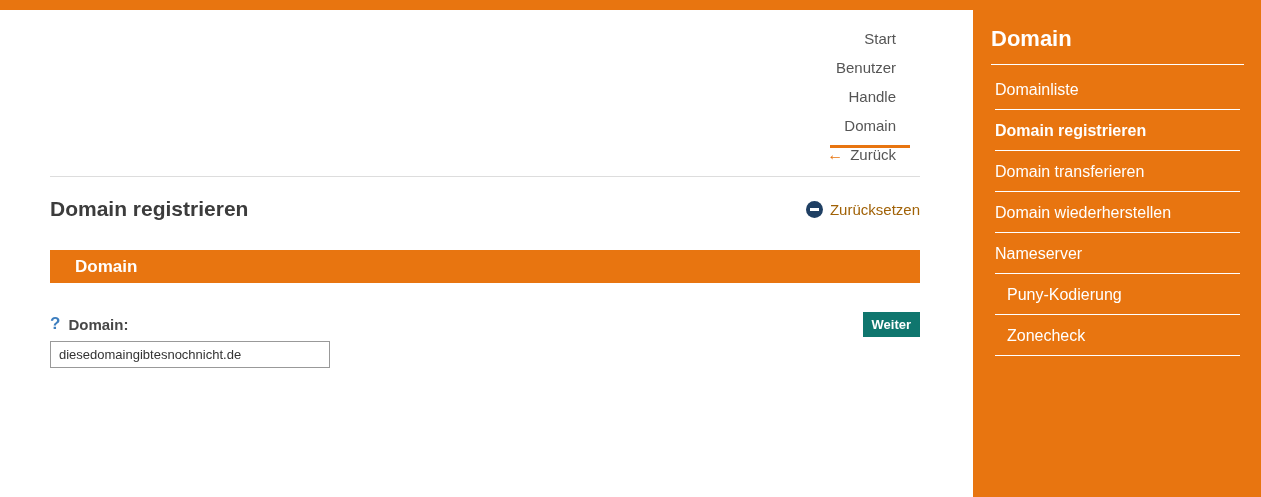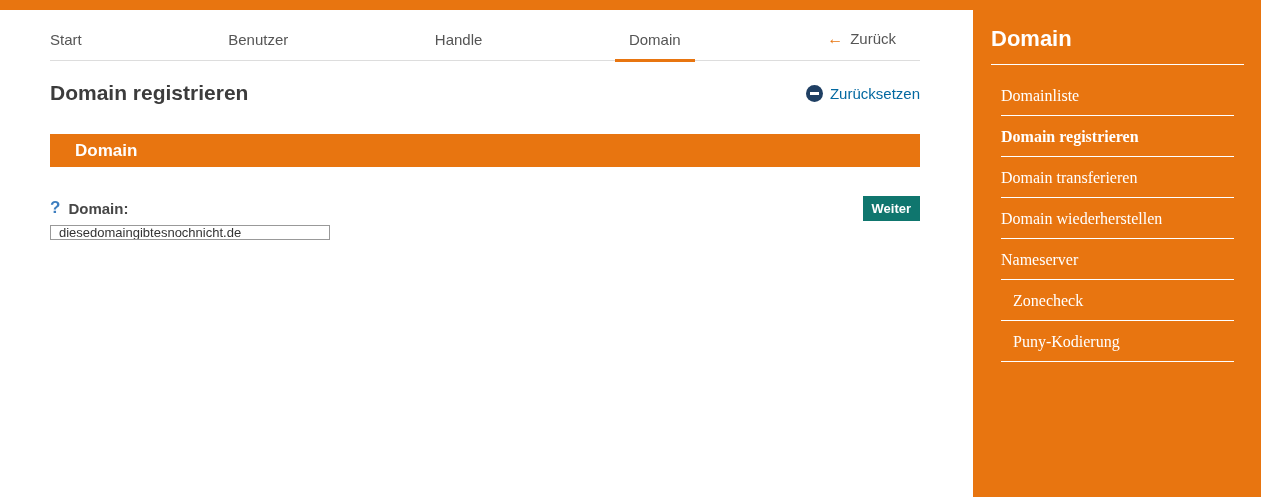--- a/index.html
+++ b/index.html
@@ -19,20 +19,21 @@
   .content { padding: 0 53px 0 50px; }
 
   
   .tabs {
     display: flex;
     justify-content: space-between;
     align-items: flex-end;
     margin-top: 20px;
     border-bottom: 1px solid #dddddd;
     padding-right: 24px;
+    flex-direction: column;
   }
   .tab {
     font-size: 15px;
     color: #555555;
     padding-bottom: 12px;
     cursor: pointer;
     white-space: nowrap;
   }
   .tab.active { position: relative; }
   .tab.active::after {
@@ -49,21 +50,21 @@
   .page-head {
     display: flex;
     justify-content: space-between;
     align-items: center;
     margin-top: 19px;
     height: 26px;
   }
   .page-title { font-size: 21px; font-weight: bold; color: #3C3C3C; margin: 0; }
   .reset-link {
     display: flex; align-items: center; gap: 7px;
-    color: #0369a1; font-size: 15px; cursor: pointer; text-decoration: none;
+    color: #a16207; font-size: 15px; cursor: pointer; text-decoration: none;
   }
   .minus-circle {
     width: 17px; height: 17px; border-radius: 50%;
     background: #1F3F63;
     display: flex; align-items: center; justify-content: center;
     flex: 0 0 17px;
   }
   .minus-bar { width: 9px; height: 3px; background: #ffffff; }
 
   
@@ -96,21 +97,21 @@
     font-family: inherit;
     font-size: 13px;
     font-weight: bold;
     padding: 5px 9px;
     cursor: pointer;
   }
   .domain-input {
     display: block;
     margin-top: 5px;
     width: 280px;
-    height: 15px;
+    height: 27px;
     border: 1px solid #999999;
     padding: 0 8px;
     font-family: inherit;
     font-size: 13px;
     color: #333333;
     background: #ffffff;
     outline: none;
   }
 
   
@@ -120,21 +121,21 @@
     color: #ffffff;
     padding: 0 17px 0 18px;
   }
   .sidebar-title {
     font-size: 22px;
     font-weight: bold;
     margin: 0;
     padding: 26px 0 12px 0;
     border-bottom: 1px solid #ffffff;
   }
-  .sidebar-list { list-style: none; margin: 10px; padding: 0; font-family: Liberation Serif, serif; }
+  .sidebar-list { list-style: none; margin: 4px; padding: 0; }
   .sidebar-item {
     height: 41px;
     line-height: 41px;
     font-size: 16px;
     border-bottom: 1px solid #ffffff;
     cursor: pointer;
     white-space: nowrap;
   }
   .sidebar-item.active { font-weight: bold; }
   .sidebar-item.sub { padding-left: 12px; }
@@ -185,16 +186,16 @@
 </div>
 
 <aside class="sidebar">
   <h2 class="sidebar-title">Domain</h2>
   <ul class="sidebar-list">
     <li class="sidebar-item">Domainliste</li>
     <li class="sidebar-item active">Domain registrieren</li>
     <li class="sidebar-item">Domain transferieren</li>
     <li class="sidebar-item">Domain wiederherstellen</li>
     <li class="sidebar-item">Nameserver</li>
+    <li class="sidebar-item sub">Puny-Kodierung</li>
     <li class="sidebar-item sub">Zonecheck</li>
-    <li class="sidebar-item sub">Puny-Kodierung</li>
   </ul>
 </aside>
 
 </body></html>

